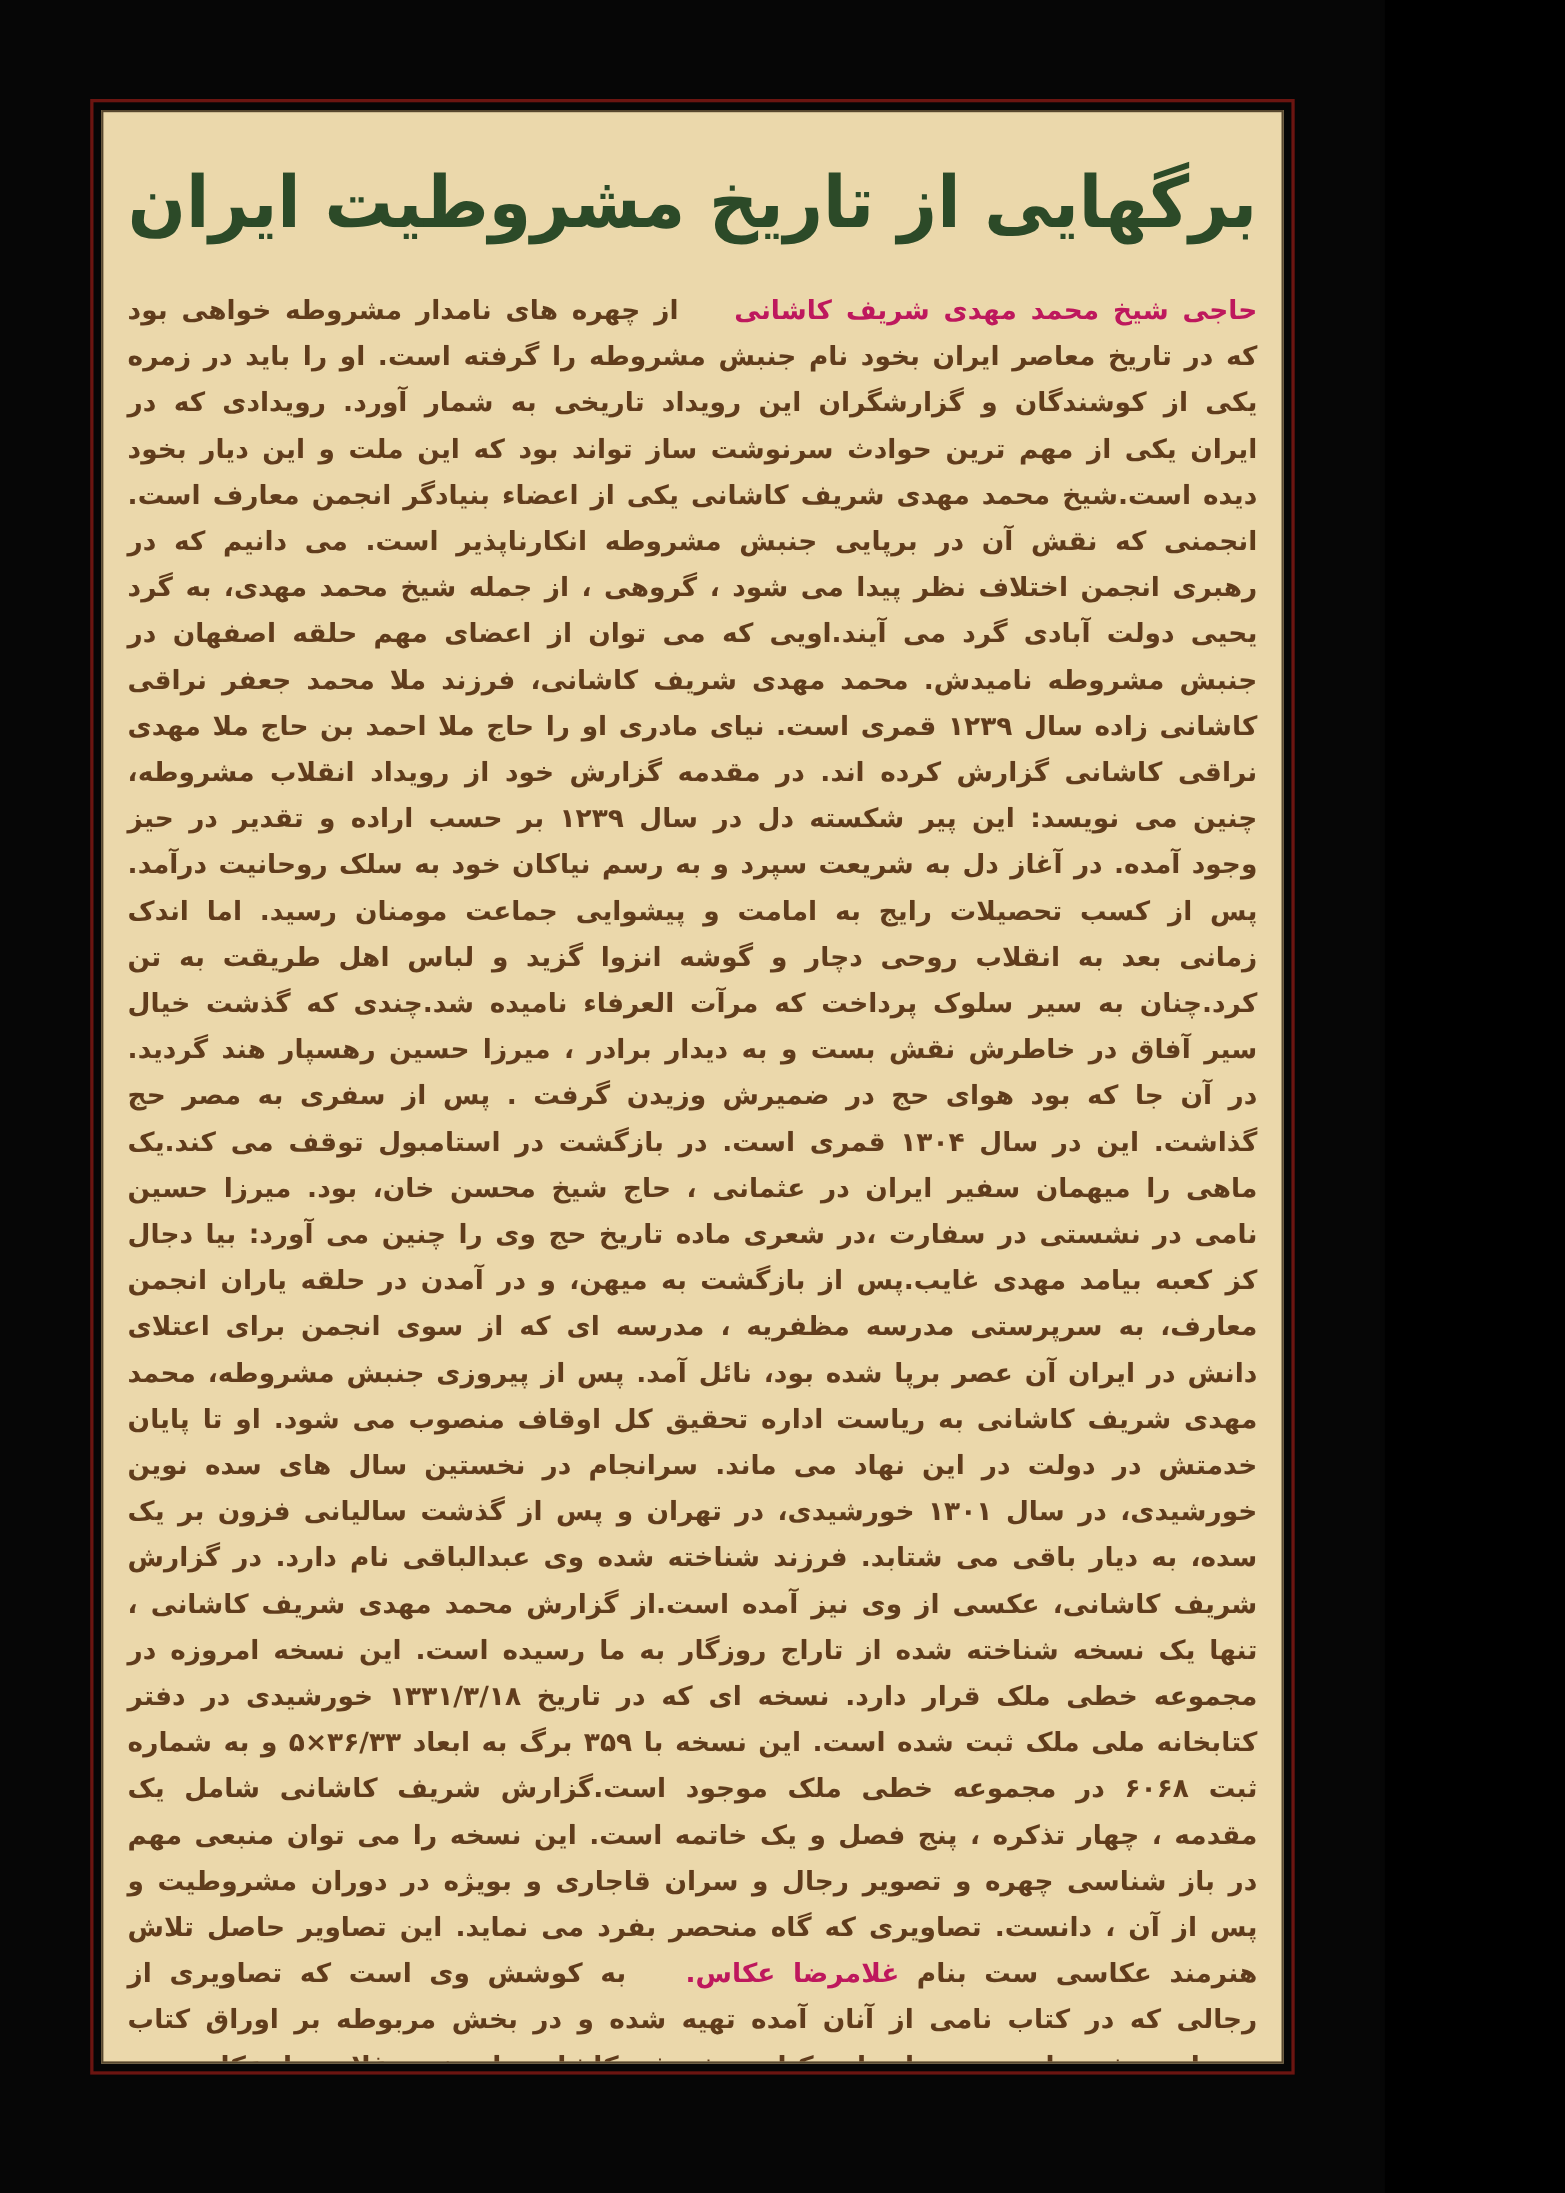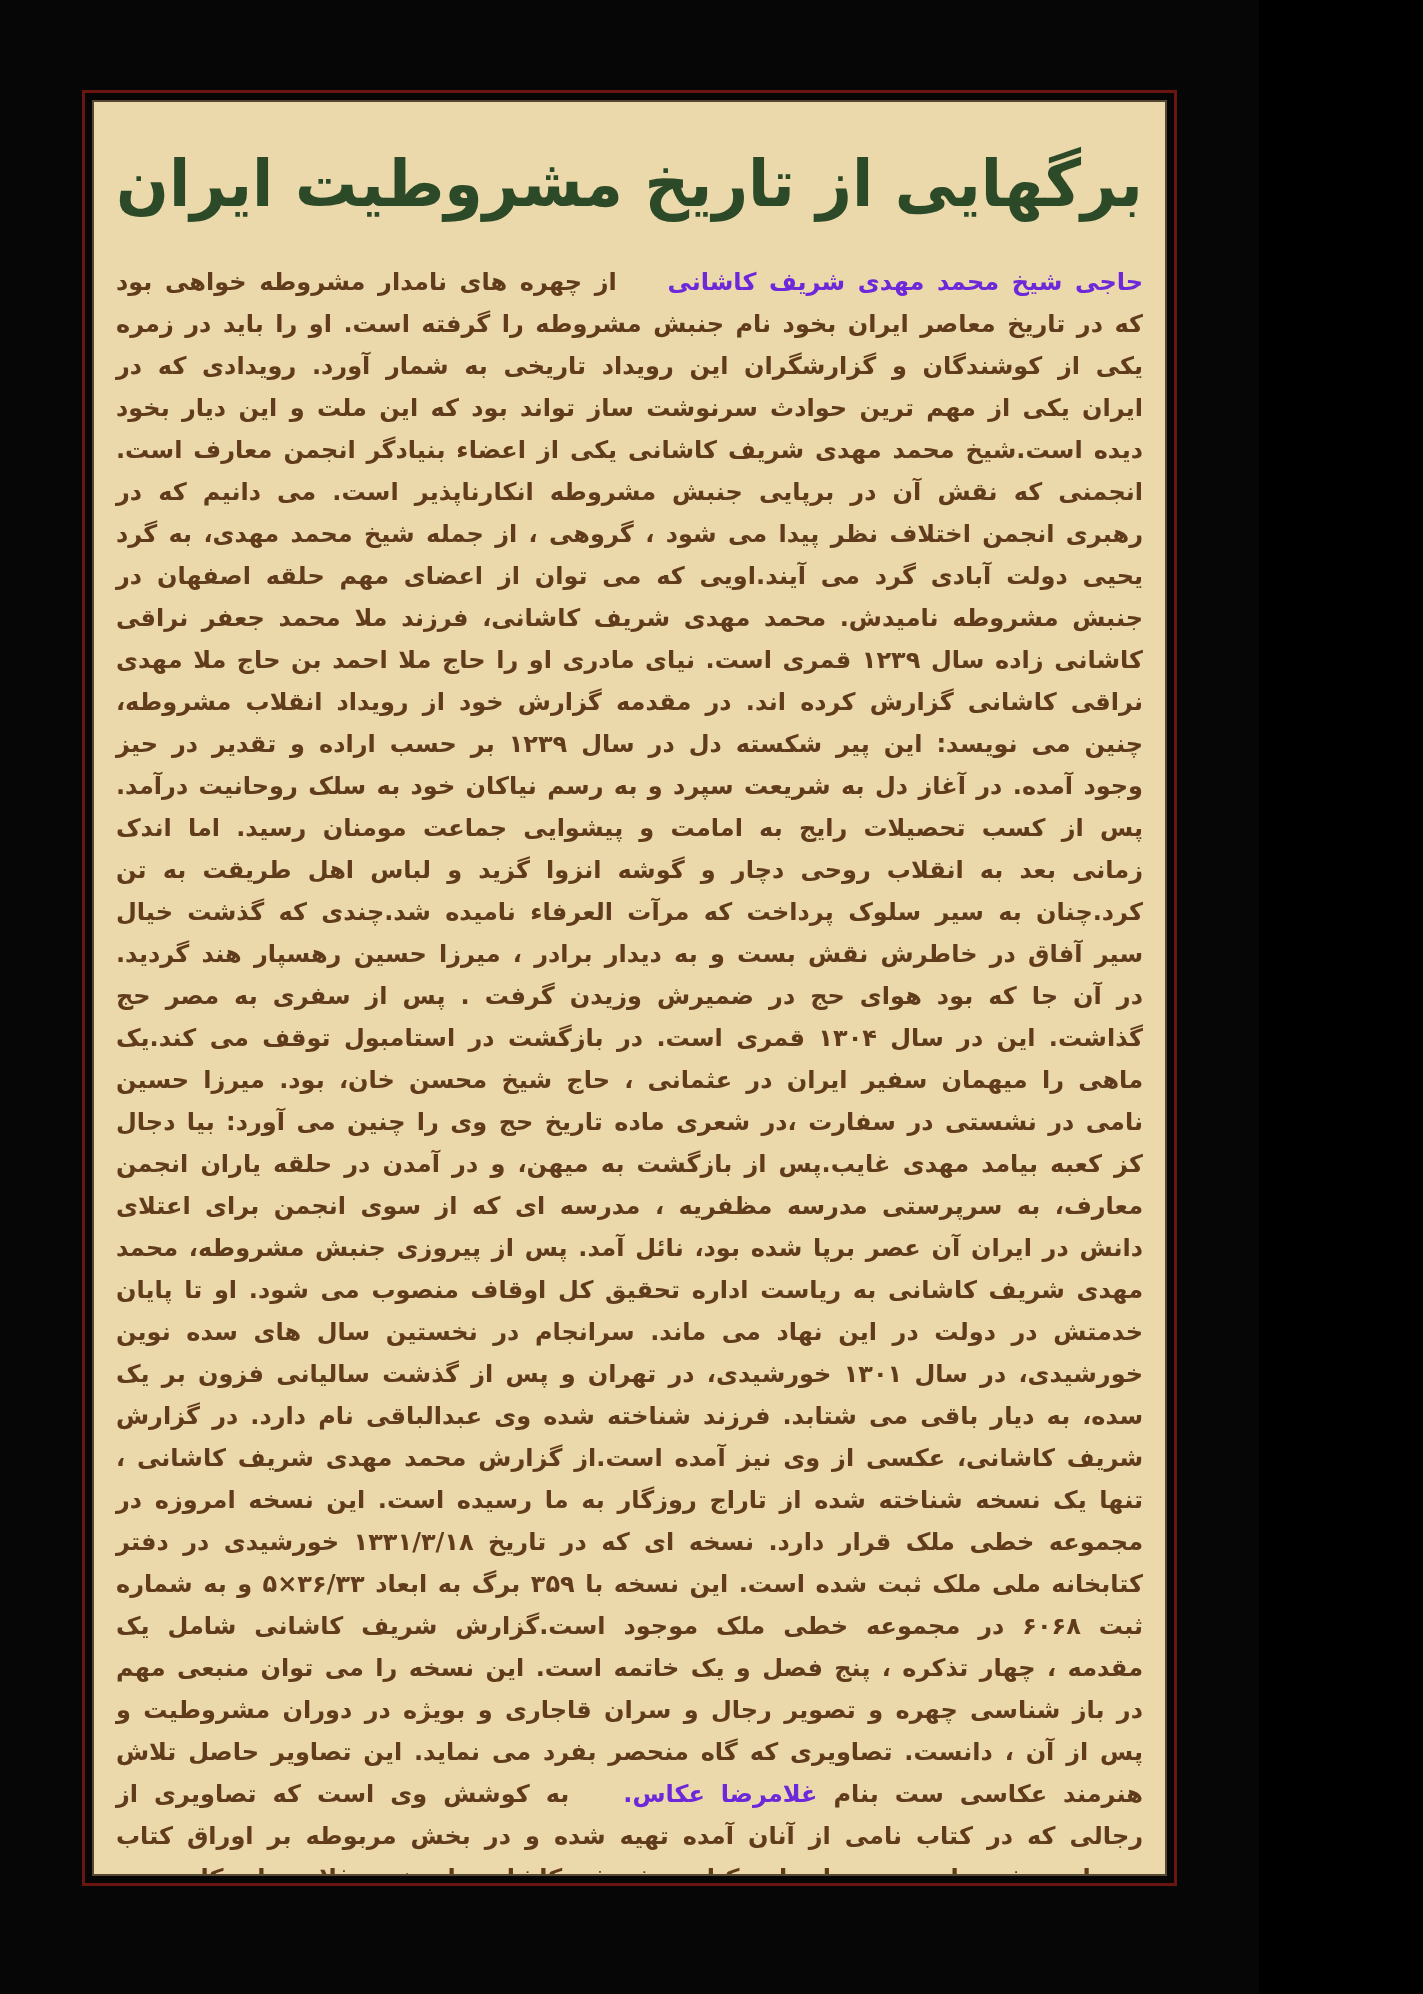--- a/index.html
+++ b/index.html
@@ -49,21 +49,21 @@
     font-size: 24px;
     line-height: 42px;
     font-weight: bold;
     color: #603c1c;
     text-align: justify;
     text-align-last: center;
     word-spacing: 2px;
     font-family: "DejaVu Sans", sans-serif;
   }
   .red {
-    color: #6d28d9;
+    color: #be185d;
     margin-left: 38px;
   }
 </style>
 </head>
 <body>
 
 <div class="canvas">
   <div class="red-frame">
     <div class="page" dir="rtl">
 

